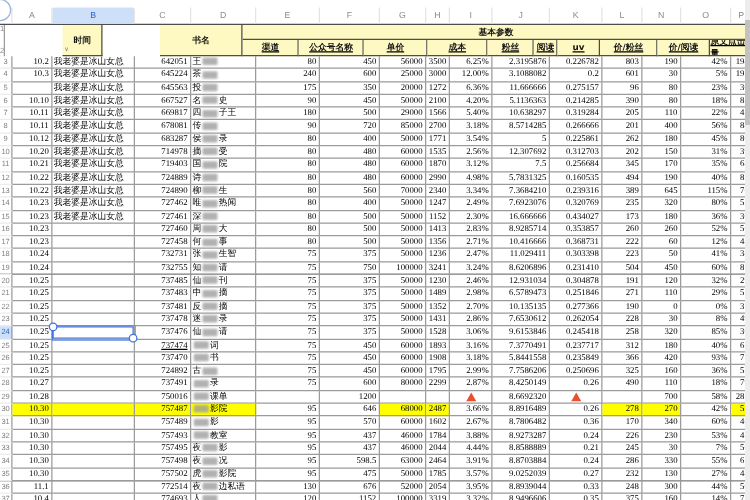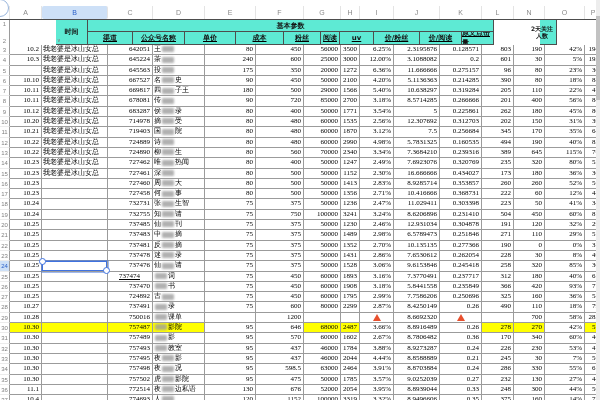--- a/index.html
+++ b/index.html
@@ -16,21 +16,21 @@
     flex:none;box-sizing:border-box;}
 
   
   .lbar{display:flex;height:13px;}
   .lb-cell{height:13px;line-height:13px;text-align:center;font-size:7px;color:#8a8a8a;
            border-right:1px solid #e4e4e4;}
   .lb-sel{background:#cde0f7;color:#2e63c9;border-radius:2px;}
 
   
   .hdr{display:flex;border-top:1px solid #4d4d4d;}
-  .hcell{background:#5eead4;border-right:1px solid #4d4d4d;border-bottom:1px solid #4d4d4d;
+  .hcell{background:#fef9c3;border-right:1px solid #4d4d4d;border-bottom:1px solid #4d4d4d;
          font-weight:bold;font-size:7px;color:#141414;display:flex;align-items:center;
          justify-content:center;overflow:hidden;box-sizing:border-box;
          font-family:"DejaVu Sans",sans-serif;}
   .h25{height:25px;position:relative;margin-left:46px;}
   .hgroup{display:flex;flex-direction:column;}
   .hrow-top{height:12px;}
   .hrow-bot{display:flex;height:13px;text-decoration:underline;}
   .hrow-bot .hcell{height:13px;}
   .hdr-rh{width:10px;background:#fff;border-right:1px solid #9b9b9b;display:flex;
           flex-direction:column;align-items:center;justify-content:space-between;
@@ -45,21 +45,21 @@
   .tr{display:flex;height:10.3px;}
   .tr.thick{border-top:1px solid #2e2e2e;margin-top:-1px;}
   .rn{font-size:6px;color:#808080;text-align:center;line-height:10px;
       border-right:1px solid #9b9b9b;border-bottom:1px solid #ececec;overflow:hidden;}
   .rn-sel{background:#cde0f7;color:#2e63c9;}
   .td{border-right:1px solid #9b9b9b;border-bottom:1px solid #9b9b9b;font-size:7px;
       line-height:9.5px;overflow:hidden;padding:0 2px 0 1px;color:#000;
       font-family:"Liberation Serif","DejaVu Serif",serif;}
   .num{text-align:right;}
   .txt{text-align:left;}
-  .left{text-align:center;text-decoration:underline;}
+  .left{text-align:right;text-decoration:underline;}
   .ctr{text-align:center;padding:0;}
   .hl{background:#ffff00;}
   .blur{display:inline-block;width:12px;height:6px;background:#9e9e9e;opacity:.8;
         filter:blur(1px);border-radius:1px;vertical-align:middle;margin:0 1px;}
   .warn-tri{display:inline-block;width:0;height:0;border-left:4px solid transparent;
         border-right:4px solid transparent;border-bottom:7px solid #e8502e;
         vertical-align:middle;}
   .sel-cell{position:relative;overflow:visible;z-index:4;
         box-shadow:inset 0 0 0 1px #3f72e0, 0 0 0 0.5px #3f72e0;}
   .sel-cell .hndl{position:absolute;width:5px;height:5px;border:1px solid #3f72e0;
@@ -102,20 +102,23 @@
 
     <div class="hdr">
       <div class="hdr-rh">
         <span>1</span>
         <span>2</span>
       </div>
       <div class="hcell h25 c-a">
         <span>时间</span>
         <span class="filter-arrow">∨</span>
       </div>
+      <div class="hcell h25 c-b">
+        <span>书名</span>
+      </div>
       <div class="hgroup" style="width:406px">
         <div class="hcell hrow-top" style="width:406px">
           <span>基本参数</span>
         </div>
         <div class="hrow-bot">
             <div class="hcell c-c">渠道</div>
             <div class="hcell c-d">公众号名称</div>
             <div class="hcell c-e">单价</div>
             <div class="hcell c-f">成本</div>
             <div class="hcell c-g">粉丝</div>
@@ -140,21 +143,21 @@
           <div class="td num c-a">10.2</div>
           <div class="td txt c-b">我老婆是冰山女总裁</div>
           <div class="td c-c num">642051</div>
           <div class="td txt c-d"><span>王</span><span class="blur"></span></div>
           <div class="td c-e num">80</div>
           <div class="td c-f num">450</div>
           <div class="td c-g num">56000</div>
           <div class="td c-h num">3500</div>
           <div class="td c-i num">6.25%</div>
           <div class="td c-j num">2.3195876</div>
-          <div class="td c-k num">0.128571</div>
+          <div class="td c-k num">0.226782</div>
           <div class="td c-l num">803</div>
           <div class="td c-n num">190</div>
           <div class="td c-o num">42%</div>
           <div class="td c-p num">194</div>
         </div>
         <div class="tr">
           <div class="rn c-rh">4</div>
           <div class="td num c-a">10.3</div>
           <div class="td txt c-b">我老婆是冰山女总裁</div>
           <div class="td c-c num">645224</div>

